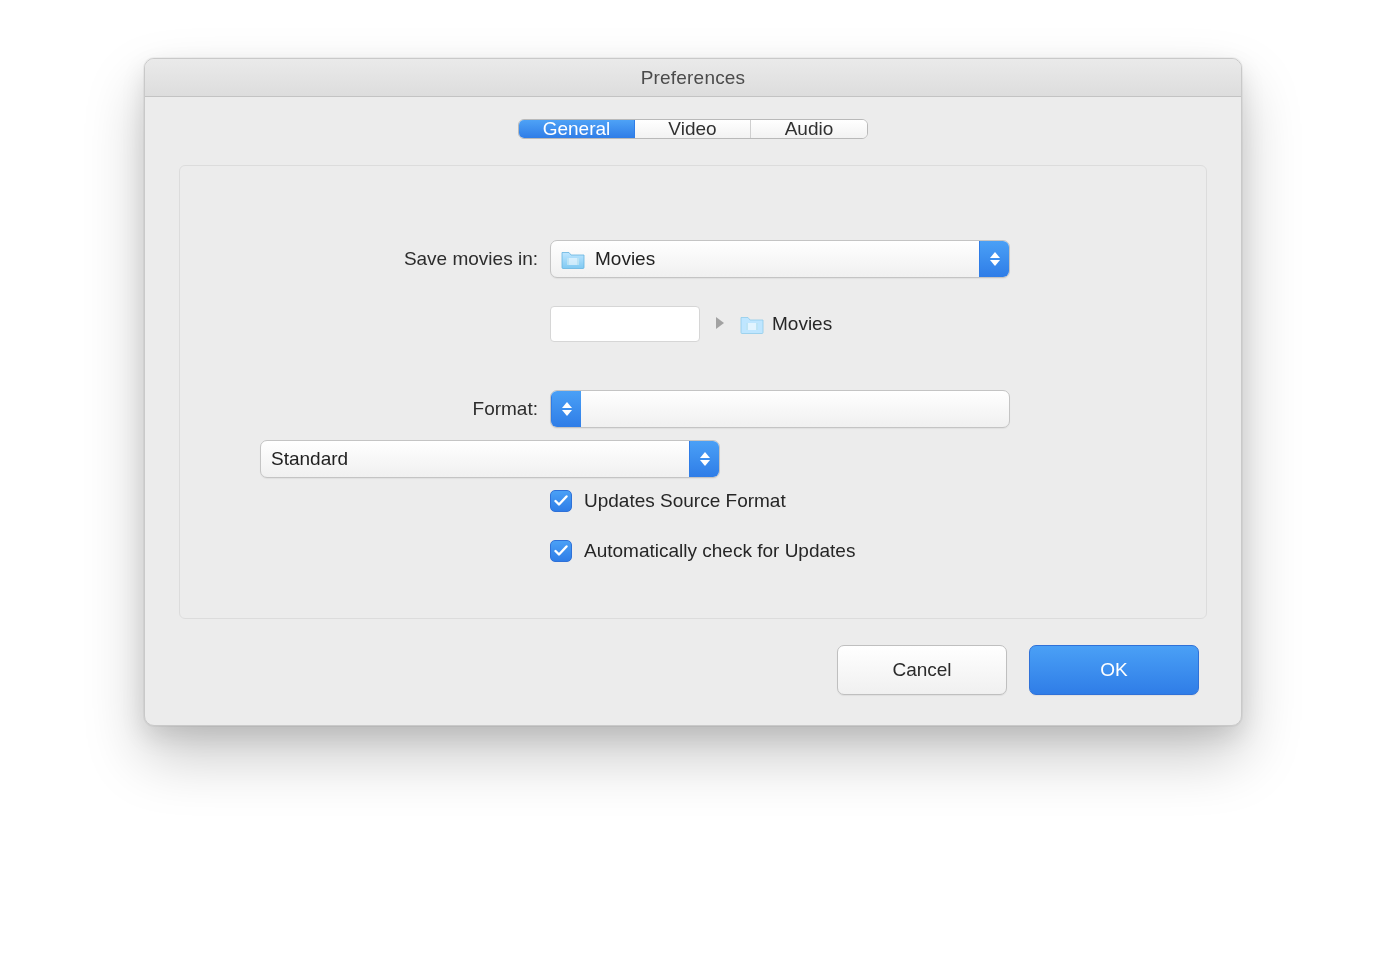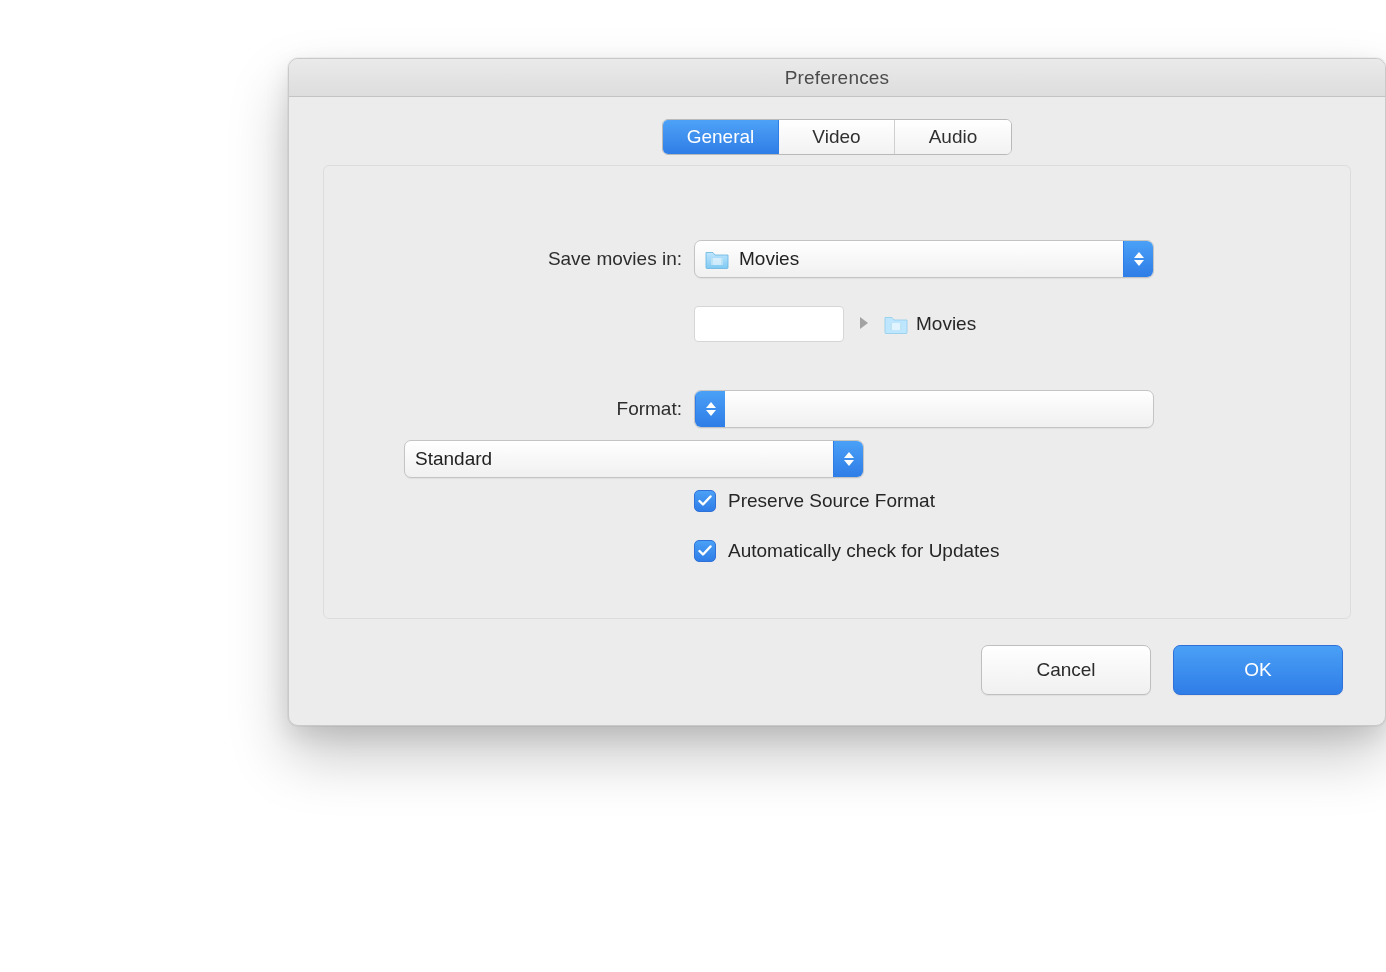--- a/index.html
+++ b/index.html
@@ -10,21 +10,21 @@
     font-family: -apple-system, "Helvetica Neue", Arial, sans-serif;
     font-size: 13px;
     color: #232323;
     -webkit-font-smoothing: antialiased;
   }
   .stage {
     width: 1386px; height: 972px;
     position: relative;
     display: flex;
     align-items: flex-start;
-    justify-content: flex-end;
+    justify-content: center;
     padding-top: 58px;
   }
   .window {
     width: 1098px;
     background: #ececec;
     border: 1px solid #c9c9c9;
     border-radius: 10px;
     box-shadow:
       0 30px 60px rgba(0,0,0,0.22),
       0 10px 25px rgba(0,0,0,0.10),
@@ -58,21 +58,21 @@
     position: relative;
   }
 
   
   .seg-wrap {
     position: absolute;
     left: 50%; transform: translateX(-50%);
     top: 22px; 
     z-index: 2;
     display: flex;
-    height: 36px;
+    height: 20px;
     border: 1px solid #b9b9b9;
     border-radius: 6px;
     overflow: hidden;
     background: #ffffff;
     box-shadow: 0 1px 0 rgba(255,255,255,0.6) inset;
   }
   .seg-item {
     min-width: 116px;
     padding: 0 22px;
     display: flex; align-items: center; justify-content: center;
@@ -308,21 +308,21 @@
             </div>
           </div>
 
           <div></div>
           <div class="check-row">
             <span class="check">
               <svg width="14" height="12" viewBox="0 0 14 12">
                   <path d="M1.5 6 L5 9.5 L12.5 1.5" stroke="#fff" stroke-width="2.4" fill="none" stroke-linecap="round" stroke-linejoin="round"></path>
                 </svg>
             </span>
-            <span>Preserve Source Format</span>
+            <span>Updates Source Format</span>
           </div>
 
           <div class="gap"></div>
 
           <div></div>
           <div class="check-row">
             <span class="check">
               <svg width="14" height="12" viewBox="0 0 14 12">
                   <path d="M1.5 6 L5 9.5 L12.5 1.5" stroke="#fff" stroke-width="2.4" fill="none" stroke-linecap="round" stroke-linejoin="round"></path>
                 </svg>

